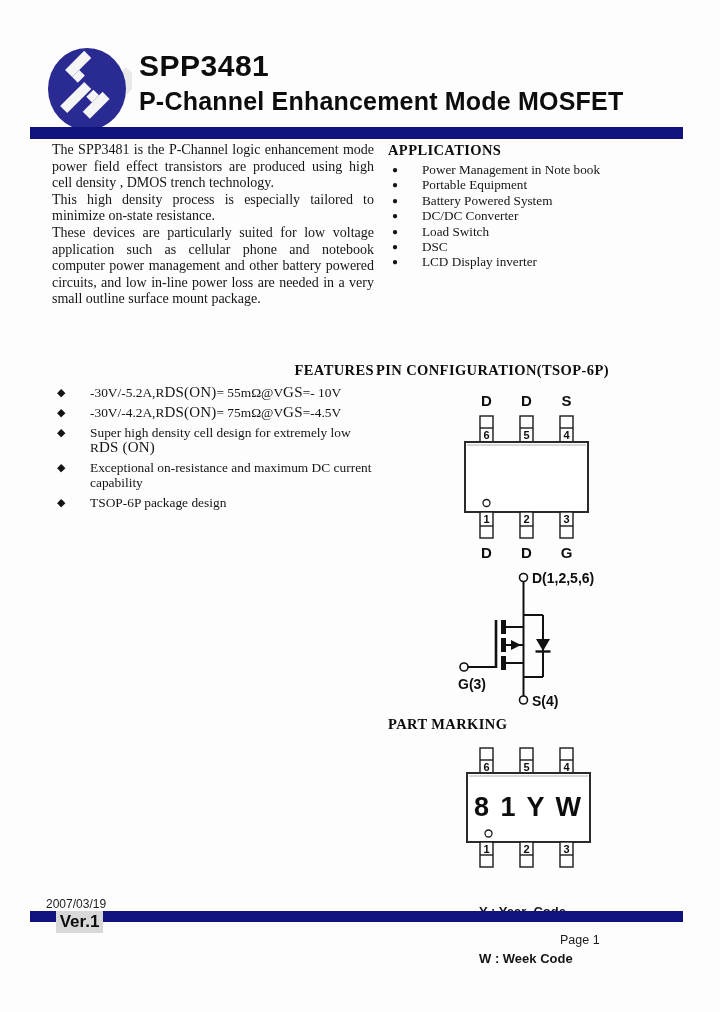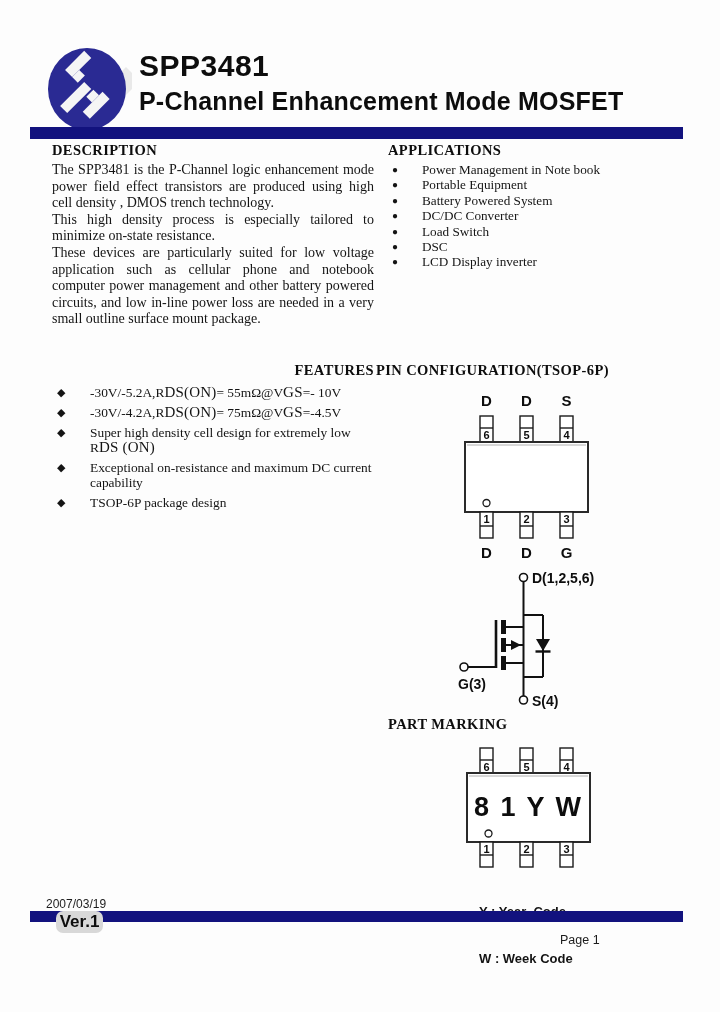--- a/index.html
+++ b/index.html
@@ -39,21 +39,21 @@
   .pin-label{font-size:15px;font-weight:bold;}
   .pin-num{font-size:11px;font-weight:bold;}
   .sch-label{font-size:14px;font-weight:bold;}
   .mark-text{font-size:27px;font-weight:bold;letter-spacing:2px;}
 
   .legend{font:bold 13px "Liberation Sans",sans-serif;line-height:15.5px;white-space:pre;}
 
   
   .footer-left{display:flex;align-items:center;}
   .date{font:12px "Liberation Sans",sans-serif;color:#1c1c1c;}
-  .ver{font:bold 17px "Liberation Sans",sans-serif;background:#d8d8d8;padding:1px 4px;margin-left:7px;color:#0d0d0d;border-radius:7px;}
+  .ver{font:bold 17px "Liberation Sans",sans-serif;background:#d8d8d8;padding:1px 4px;margin-left:7px;color:#0d0d0d;}
   .page{font:12.5px "Liberation Sans",sans-serif;color:#1c1c1c;text-align:left;}
 </style>
 </head>
 <body>
 
 <div class="abs" style="left:44px;top:45px;width:88px;height:88px;">
   <svg width="88" height="88" viewBox="0 0 88 88">
     <polygon points="78,34 96,16 110,30 92,48" fill="#e9e9e9" transform="translate(-14,6)"></polygon>
     <ellipse cx="43" cy="44" rx="39" ry="41" fill="#2a2a93"></ellipse>
     <g transform="rotate(-45 43 44)" fill="#f5f5f5">
@@ -65,21 +65,20 @@
     </g>
   </svg>
 </div>
 <div class="abs" style="left:139px;top:49px;">
   <div class="part-no">SPP3481</div>
   <div class="subtitle">P-Channel Enhancement Mode MOSFET</div>
 </div>
 <div class="abs navy-bar" style="top:127px;"></div>
 
 <div class="abs" style="left:52px;top:142px;width:322px;">
-  <h2 class="sec-h">DESCRIPTION</h2>
   <p class="body-text">The SPP3481 is the P-Channel logic enhancement mode power field effect transistors are produced using high cell density , DMOS trench technology.</p>
   <p class="body-text">This high density process is especially tailored to minimize on-state resistance.</p>
   <p class="body-text">These devices are particularly suited for low voltage application such as cellular phone and notebook computer power management and other battery powered circuits, and low in-line power loss are needed in a very small outline surface mount package.</p>
 </div>
 
 <div class="abs" style="left:52px;top:362px;width:322px;">
   <h2 class="sec-h" style="margin-bottom:6px;text-align:right;">FEATURES</h2>
   <div>
       <div class="feat-row">
         <span class="feat-bullet">◆</span>

